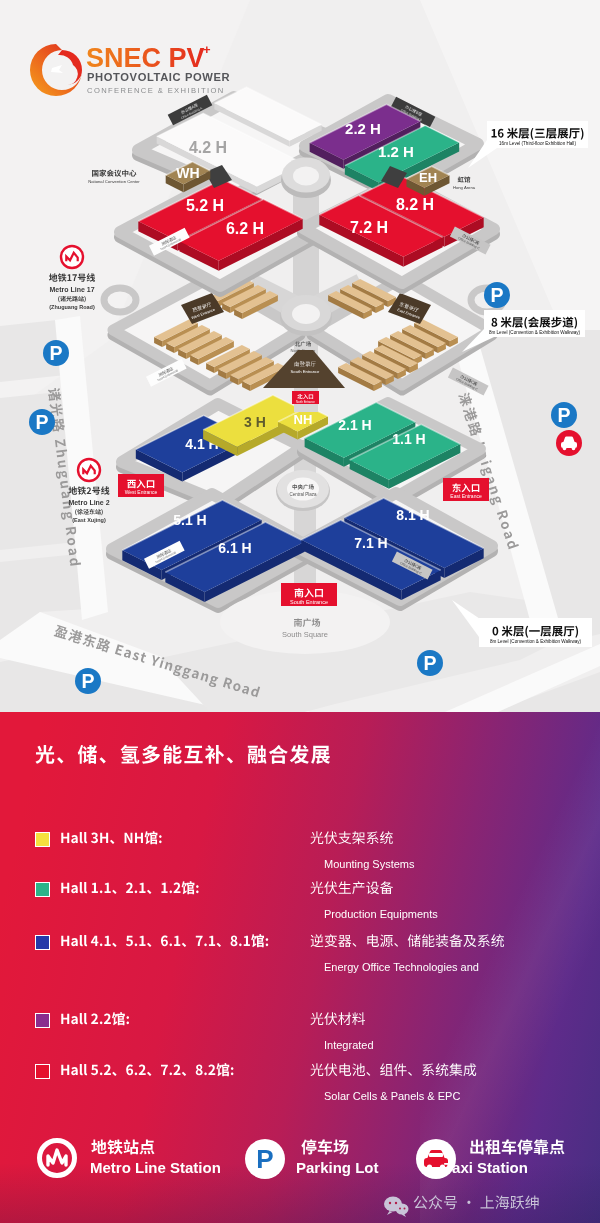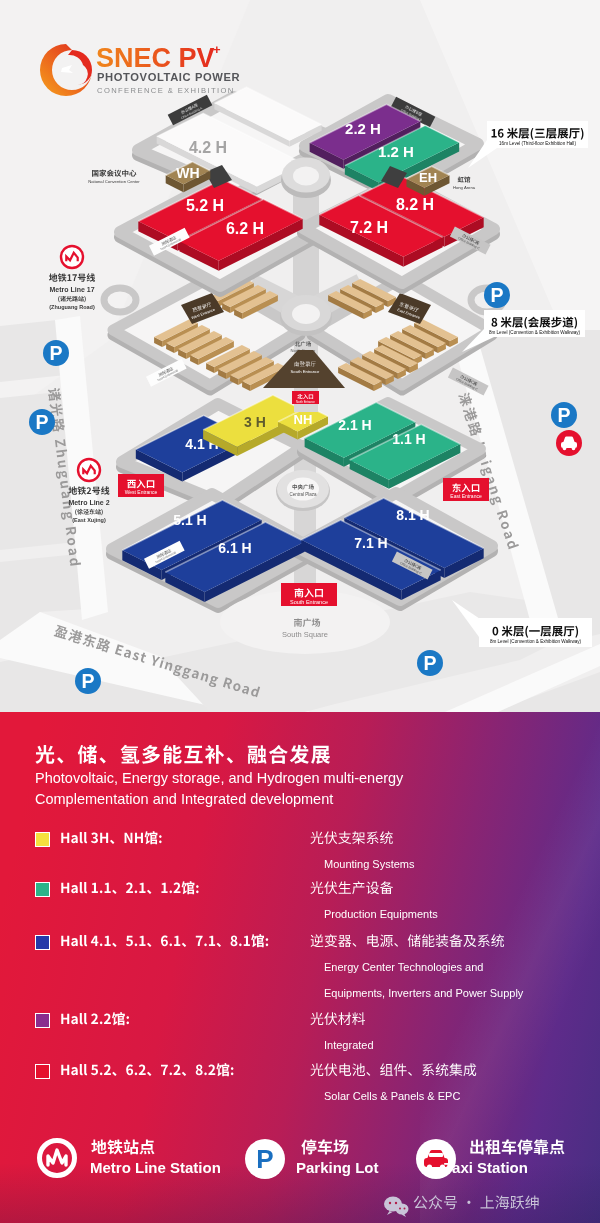--- a/index.html
+++ b/index.html
@@ -1,17 +1,17 @@
 <!DOCTYPE html>
 <html><head>
 <meta charset="utf-8">
 <style>
 html,body{margin:0;padding:0}
 body{width:600px;height:1223px;font-family:"Liberation Sans",sans-serif;position:relative;background:#fff;overflow:hidden}
-.logo{position:absolute;top:38px;left:38px;width:220px;height:60px}
+.logo{position:absolute;top:38px;left:28px;width:220px;height:60px}
 .panel{position:absolute;top:712px;left:0;width:600px;height:511px;
 background:linear-gradient(102deg,#e2183a 6%,#d81843 32%,#b81d56 52%,#8a2472 70%,#5e2b8a 88%,#472e82 100%)}
 .panel .shine{position:absolute;right:-40px;top:0;width:220px;height:511px;background:linear-gradient(115deg,rgba(255,255,255,0) 40%,rgba(255,255,255,0.05) 50%,rgba(255,255,255,0) 62%)}
 .panel .bot{position:absolute;left:0;bottom:0;width:600px;height:60px;background:linear-gradient(180deg,rgba(30,20,70,0) 0%,rgba(30,20,70,0.22) 100%)}
 .ensub{position:absolute;left:35px;top:56px;color:#fff;font-size:14.5px;line-height:21px;font-weight:normal}
 .sq{position:absolute;left:35px;width:13px;height:13px;border:1.5px solid #fff}
 .rt{position:absolute;left:324px;color:#fff;font-size:11px;white-space:nowrap}
 .en{position:absolute;font-size:15px;font-weight:bold;color:#fff;white-space:nowrap}
 </style>
 </head>
@@ -961,34 +961,32 @@
 <text x="59" y="55" font-size="7.6" fill="#8a8c8e" letter-spacing="1.4">CONFERENCE &amp; EXHIBITION</text>
 </g>
 </svg>
 </div>
 
 <div class="panel">
 <div class="shine"></div>
 
 <div class="bot"></div>
 
-<div class="ensub">Photovoltaic, Energy storage, and Hydrogen multi-energy<br>Complementation and Integrated development</div>
 
 <div class="sq" style="top:120px;background:#f5e03e"></div>
 
 <div class="rt" style="top:146px">Mounting Systems</div>
 
 <div class="sq" style="top:170px;background:#2bb389"></div>
 
 <div class="rt" style="top:196px">Production Equipments</div>
 
 <div class="sq" style="top:223px;background:#2438a8"></div>
 
-<div class="rt" style="top:249px">Energy Center Technologies and</div>
-<div class="rt" style="top:275px">Equipments, Inverters and Power Supply</div>
+<div class="rt" style="top:249px">Energy Office Technologies and</div>
 
 <div class="sq" style="top:301px;background:#8a2d8e"></div>
 
 <div class="rt" style="top:327px">Integrated</div>
 
 <div class="sq" style="top:352px;background:#e5102e"></div>
 
 <div class="rt" style="top:378px">Solar Cells &amp; Panels &amp; EPC</div>
 
 <svg width="42" height="42" viewBox="0 0 42 42" style="position:absolute;left:36px;top:425px">

